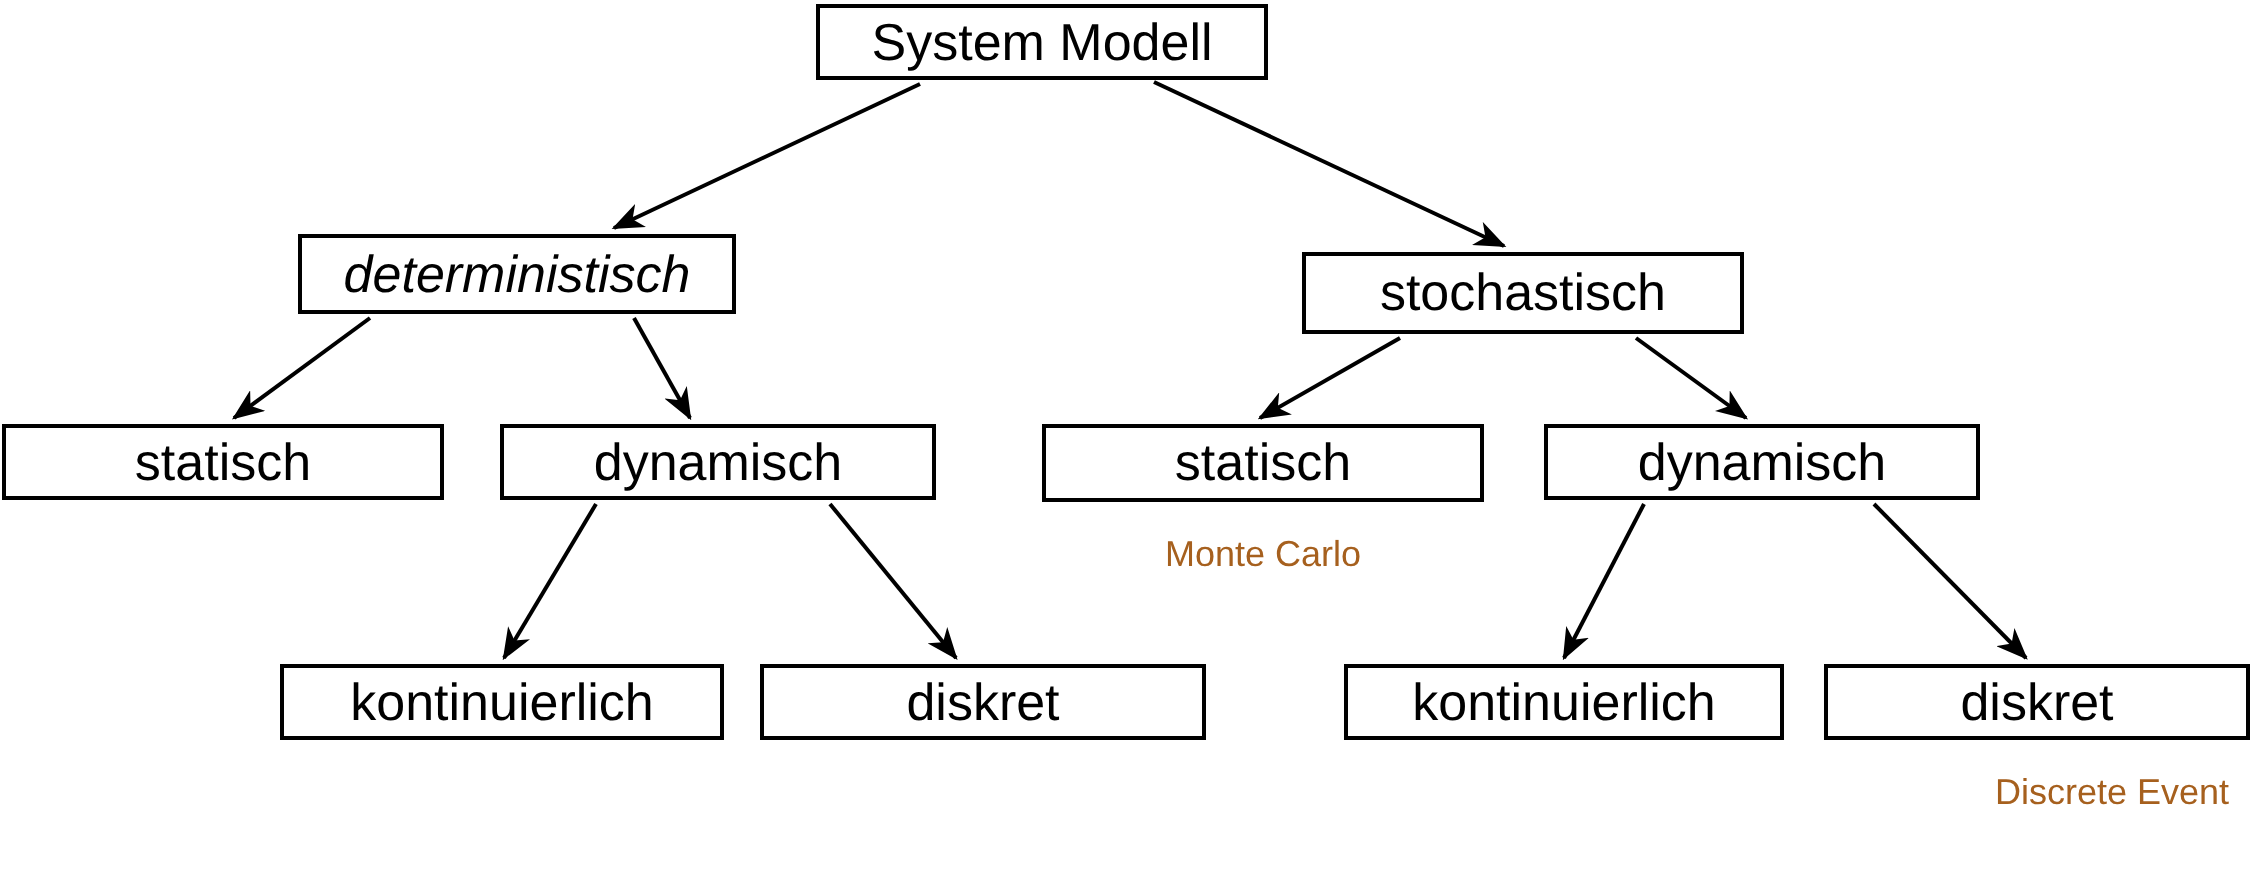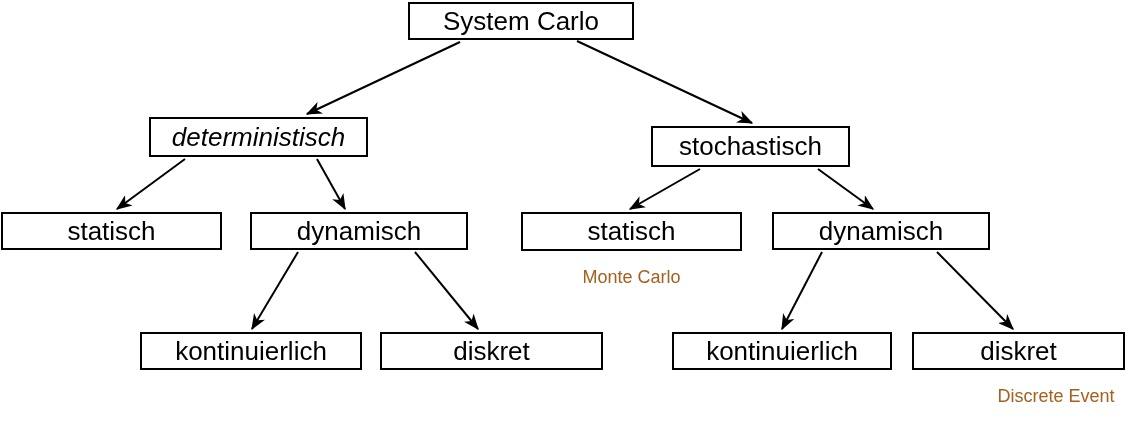--- a/index.html
+++ b/index.html
@@ -42,21 +42,21 @@
     position: absolute;
     font-size: 18px;
     color: var(--annotation-color, #A6601E);
     text-align: center;
     line-height: 29px;
     white-space: nowrap;
   }
   
   #n-system        { left: 408px; top: 2px;   width: 226px; height: 38px; }
   #n-det           { left: 149px; top: 117px; width: 219px; height: 40px; font-style: italic; }
-  #n-sto           { left: 651px; top: 126px; width: 199px; height: 41px; }
+  #n-sto           { left: 651px; top: 126px; width: 221px; height: 41px; }
   #n-det-statisch  { left: 1px;   top: 212px; width: 221px; height: 38px; }
   #n-det-dynamisch { left: 250px; top: 212px; width: 218px; height: 38px; }
   #n-sto-statisch  { left: 521px; top: 212px; width: 221px; height: 39px; }
   #n-sto-dynamisch { left: 772px; top: 212px; width: 218px; height: 38px; }
   #n-det-kont      { left: 140px; top: 332px; width: 222px; height: 38px; }
   #n-det-diskret   { left: 380px; top: 332px; width: 223px; height: 38px; }
   #n-sto-kont      { left: 672px; top: 332px; width: 220px; height: 38px; }
   #n-sto-diskret   { left: 912px; top: 332px; width: 213px; height: 38px; }
   #ann-monte-carlo { left: 521px; top: 263px; width: 221px; }
   #ann-des         { left: 940px; top: 382px; width: 232px; }
@@ -77,21 +77,21 @@
     <line x1="185" y1="159" x2="117" y2="209" marker-end="url(#arrowhead)"></line>
     <line x1="317" y1="159" x2="345" y2="209" marker-end="url(#arrowhead)"></line>
     <line x1="700" y1="169" x2="630" y2="209" marker-end="url(#arrowhead)"></line>
     <line x1="818" y1="169" x2="873" y2="209" marker-end="url(#arrowhead)"></line>
     <line x1="298" y1="252" x2="252" y2="329" marker-end="url(#arrowhead)"></line>
     <line x1="415" y1="252" x2="478" y2="329" marker-end="url(#arrowhead)"></line>
     <line x1="822" y1="252" x2="782" y2="329" marker-end="url(#arrowhead)"></line>
     <line x1="937" y1="252" x2="1013" y2="329" marker-end="url(#arrowhead)"></line>
   </svg>
 
-  <div class="node" id="n-system">System Carlo</div>
+  <div class="node" id="n-system">System Modell</div>
   <div class="node" id="n-det">deterministisch</div>
   <div class="node" id="n-sto">stochastisch</div>
   <div class="node" id="n-det-statisch">statisch</div>
   <div class="node" id="n-det-dynamisch">dynamisch</div>
   <div class="node" id="n-sto-statisch">statisch</div>
   <div class="node" id="n-sto-dynamisch">dynamisch</div>
   <div class="node" id="n-det-kont">kontinuierlich</div>
   <div class="node" id="n-det-diskret">diskret</div>
   <div class="node" id="n-sto-kont">kontinuierlich</div>
   <div class="node" id="n-sto-diskret">diskret</div>

